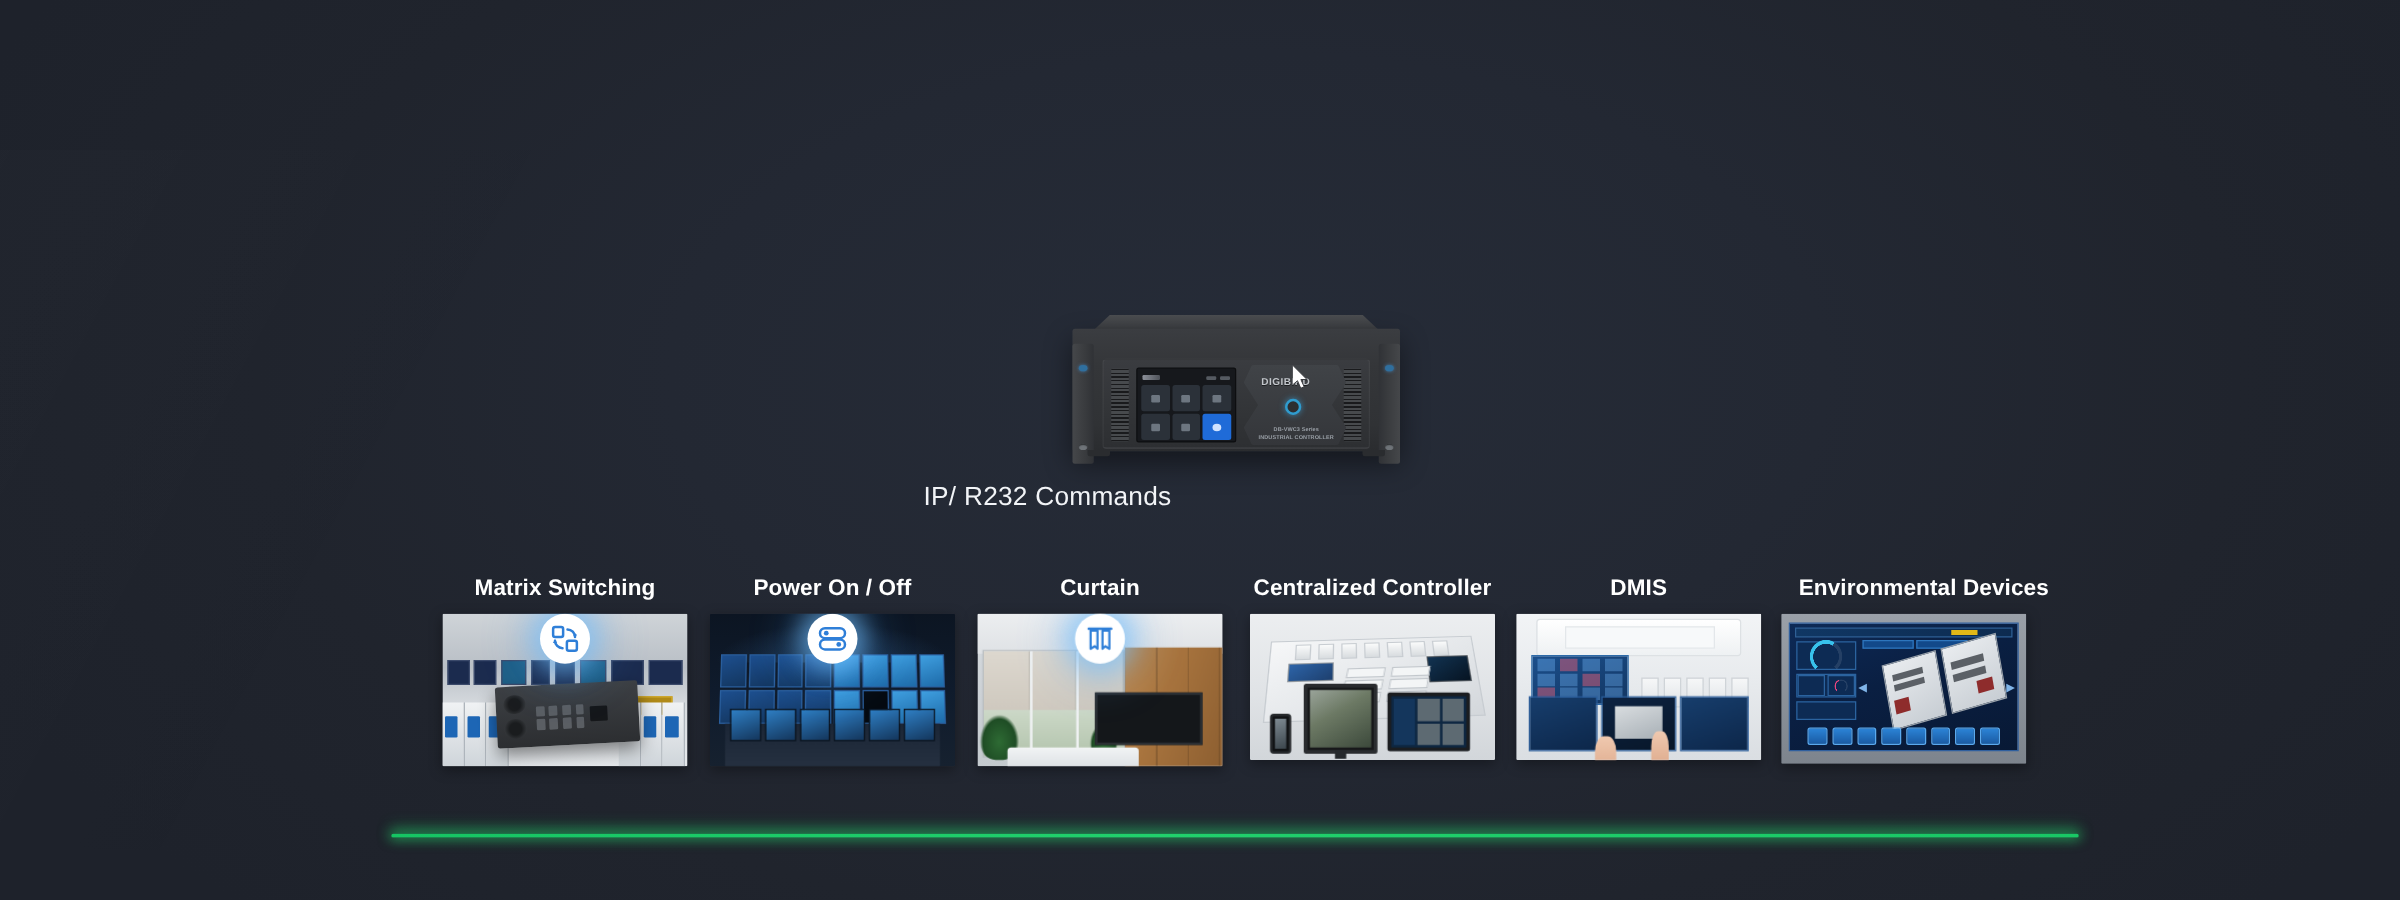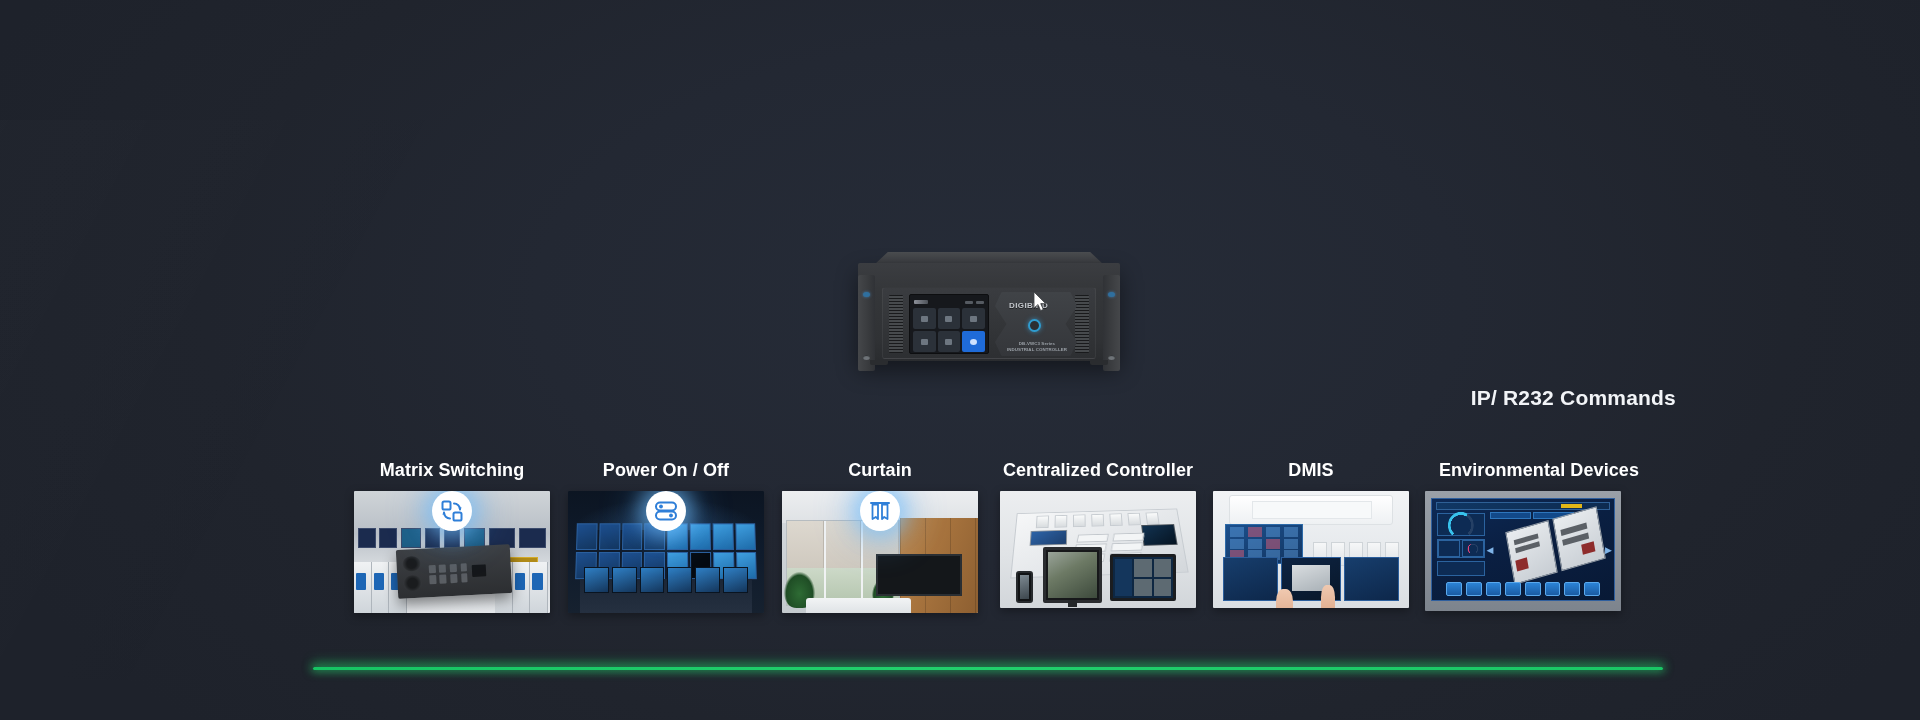--- a/index.html
+++ b/index.html
@@ -222,23 +222,23 @@
     z-index: 20;
     pointer-events: none;
   }
 
   
   .caption {
     position: absolute;
     left: 0;
     top: 386px;
     width: 1676px;
-    text-align: right;
+    text-align: center;
     font-size: 21px;
-    font-weight: bold;
+    font-weight: normal;
     color: #f2f4f7;
     letter-spacing: 0.2px;
   }
 
   
   .cards {
     position: absolute;
     left: 0;
     top: 460px;
     width: 1920px;

